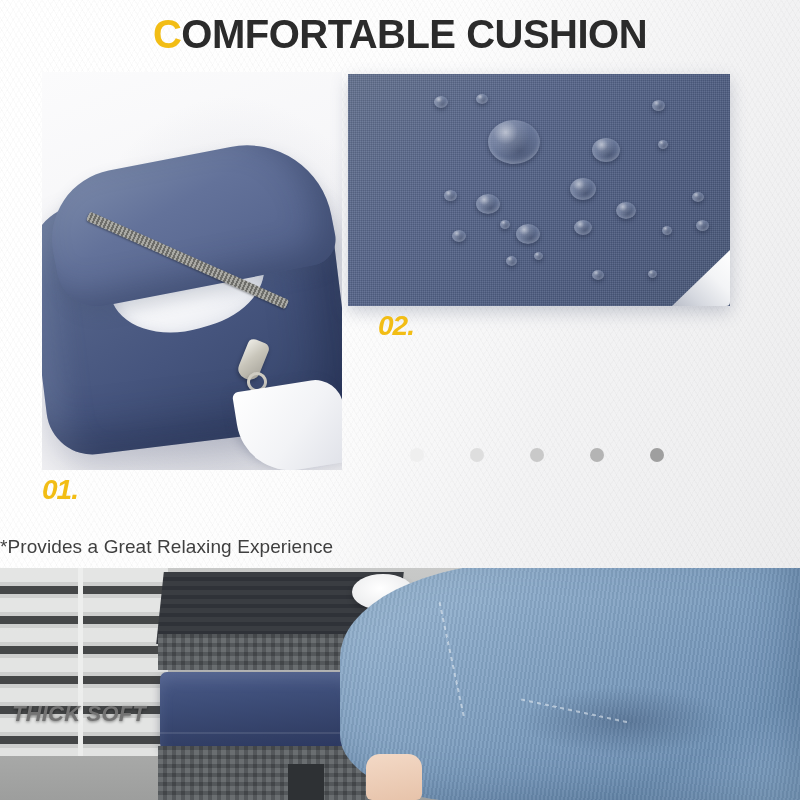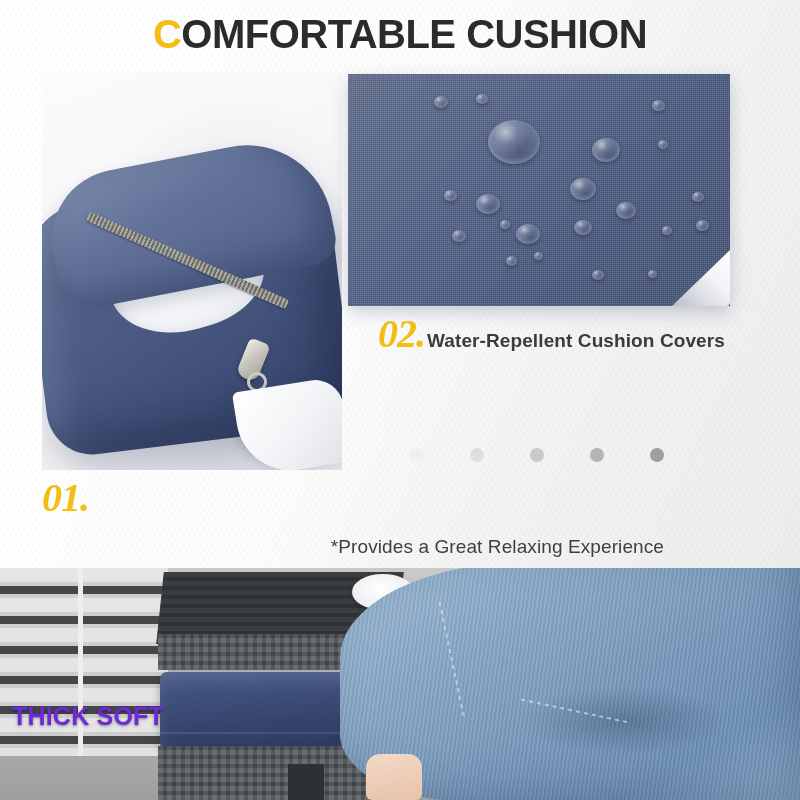--- a/index.html
+++ b/index.html
@@ -139,34 +139,34 @@
     position:absolute; right:0; bottom:0; width:58px; height:56px;
     background:linear-gradient(225deg,#ffffff 0%,#f3f4f6 38%,#d6d9e0 72%,#b9bdc8 100%);
     border-radius:0 0 4px 0;
     clip-path:polygon(100% 0,100% 100%,0 100%);
     box-shadow:-6px -6px 12px rgba(30,40,70,.28);
   }
 
   
   .caption{ position:absolute; z-index:6; display:flex; align-items:baseline; white-space:nowrap; }
   .cap-num{
-    font-size:40px; font-weight:bold; font-style:italic;
-    color:#f2bd15; letter-spacing:-1px; margin-right:2px;font-family:Liberation Serif, serif;
+    font-size:28px; font-weight:bold; font-style:italic;
+    color:#f2bd15; letter-spacing:-1px; margin-right:26px;
   }
   .cap-text{ font-size:19px; font-weight:bold; color:#3b3b3b; letter-spacing:.1px; }
   .caption02{ left:378px; top:310px; }
   .caption01{ left:42px; top:474px;flex-direction:column; }
 
   
   .dots{ position:absolute; left:410px; top:448px; z-index:5; display:flex; align-items:center; gap:46px; }
   .dots .dot{ width:14px; height:14px; border-radius:50%; }
 
   
   .tagline{
-    position:absolute; left:0; top:536px; width:664px; text-align:right;
+    position:absolute; left:0; top:536px; width:664px; text-align:left;
     font-size:19px; color:#3f3f3f; letter-spacing:.1px; z-index:6;
   }
 
   
   .lower{
     position:absolute; left:0; top:568px; width:800px; height:232px;
     overflow:hidden;
     background:linear-gradient(180deg,#c8c9c8 0%,#b2b3b2 60%,#a6a7a6 100%);
   }
   
@@ -253,23 +253,24 @@
   }
   .ankle{
     position:absolute; left:366px; top:186px; width:56px; height:46px;
     background:linear-gradient(170deg,#f3d9c6,#e7c3aa);
     border-radius:14px 14px 6px 6px;
   }
 
   
   .badge{
     position:absolute; left:12px; top:700px; z-index:9;
-    color:#6d28d9; font-size:25px; font-weight:bold; line-height:1.28;
+    color:#737373; font-size:22px; font-weight:bold; line-height:1.28;
     text-shadow:0 1px 3px rgba(0,0,0,.45);
     letter-spacing:.2px;
+    font-style:italic;
   }
   .badge-arrow{
     position:absolute; left:146px; top:706px; z-index:9;
     width:0; height:0;
     filter:drop-shadow(0 1px 2px rgba(0,0,0,.4));
   }
 </style>
 </head>
 <body>
 
@@ -308,21 +309,20 @@
     <div class="drop" style="left:152px;top:146px;width:10px;height:9px;"></div>
     <div class="drop" style="left:158px;top:182px;width:11px;height:10px;"></div>
     <div class="drop" style="left:244px;top:196px;width:12px;height:10px;"></div>
     <div class="drop" style="left:300px;top:196px;width:9px;height:8px;"></div>
     <div class="drop" style="left:186px;top:178px;width:9px;height:8px;"></div>
     <div class="curl"></div>
   </div>
 
   <div class="caption caption02">
     <span class="cap-num">02.</span>
-    <span class="cap-text">Water-Repellent Cushion Covers</span>
   </div>
 
   <div class="dots">
     <span class="dot" style="background:#efefef"></span>
     <span class="dot" style="background:#dedede"></span>
     <span class="dot" style="background:#c9c9c9"></span>
     <span class="dot" style="background:#b4b4b4"></span>
     <span class="dot" style="background:#9f9f9f"></span>
   </div>
 

